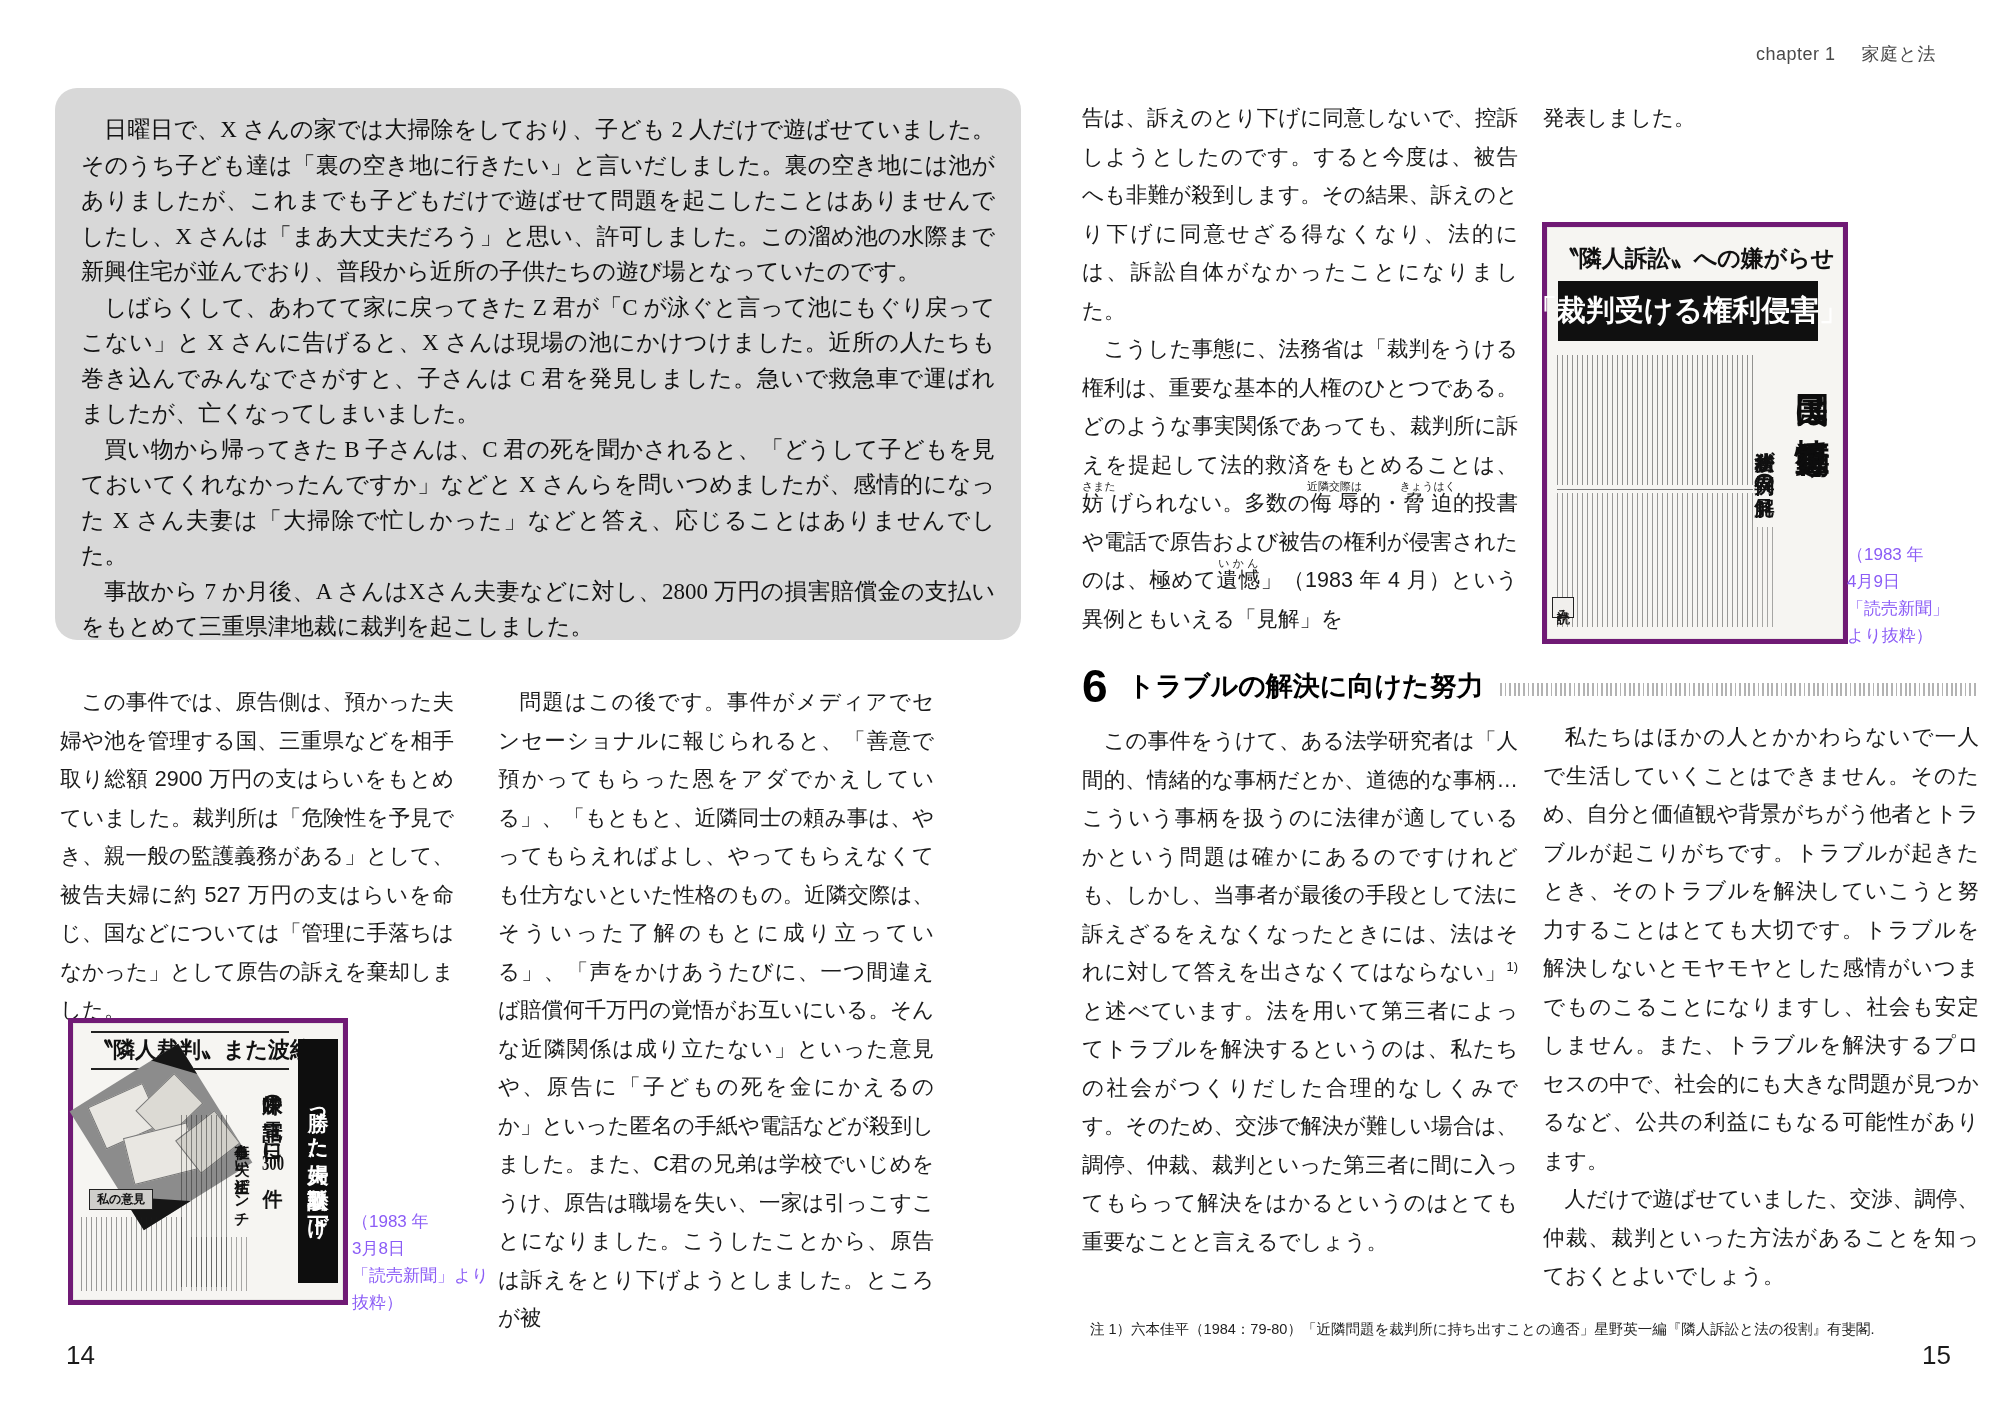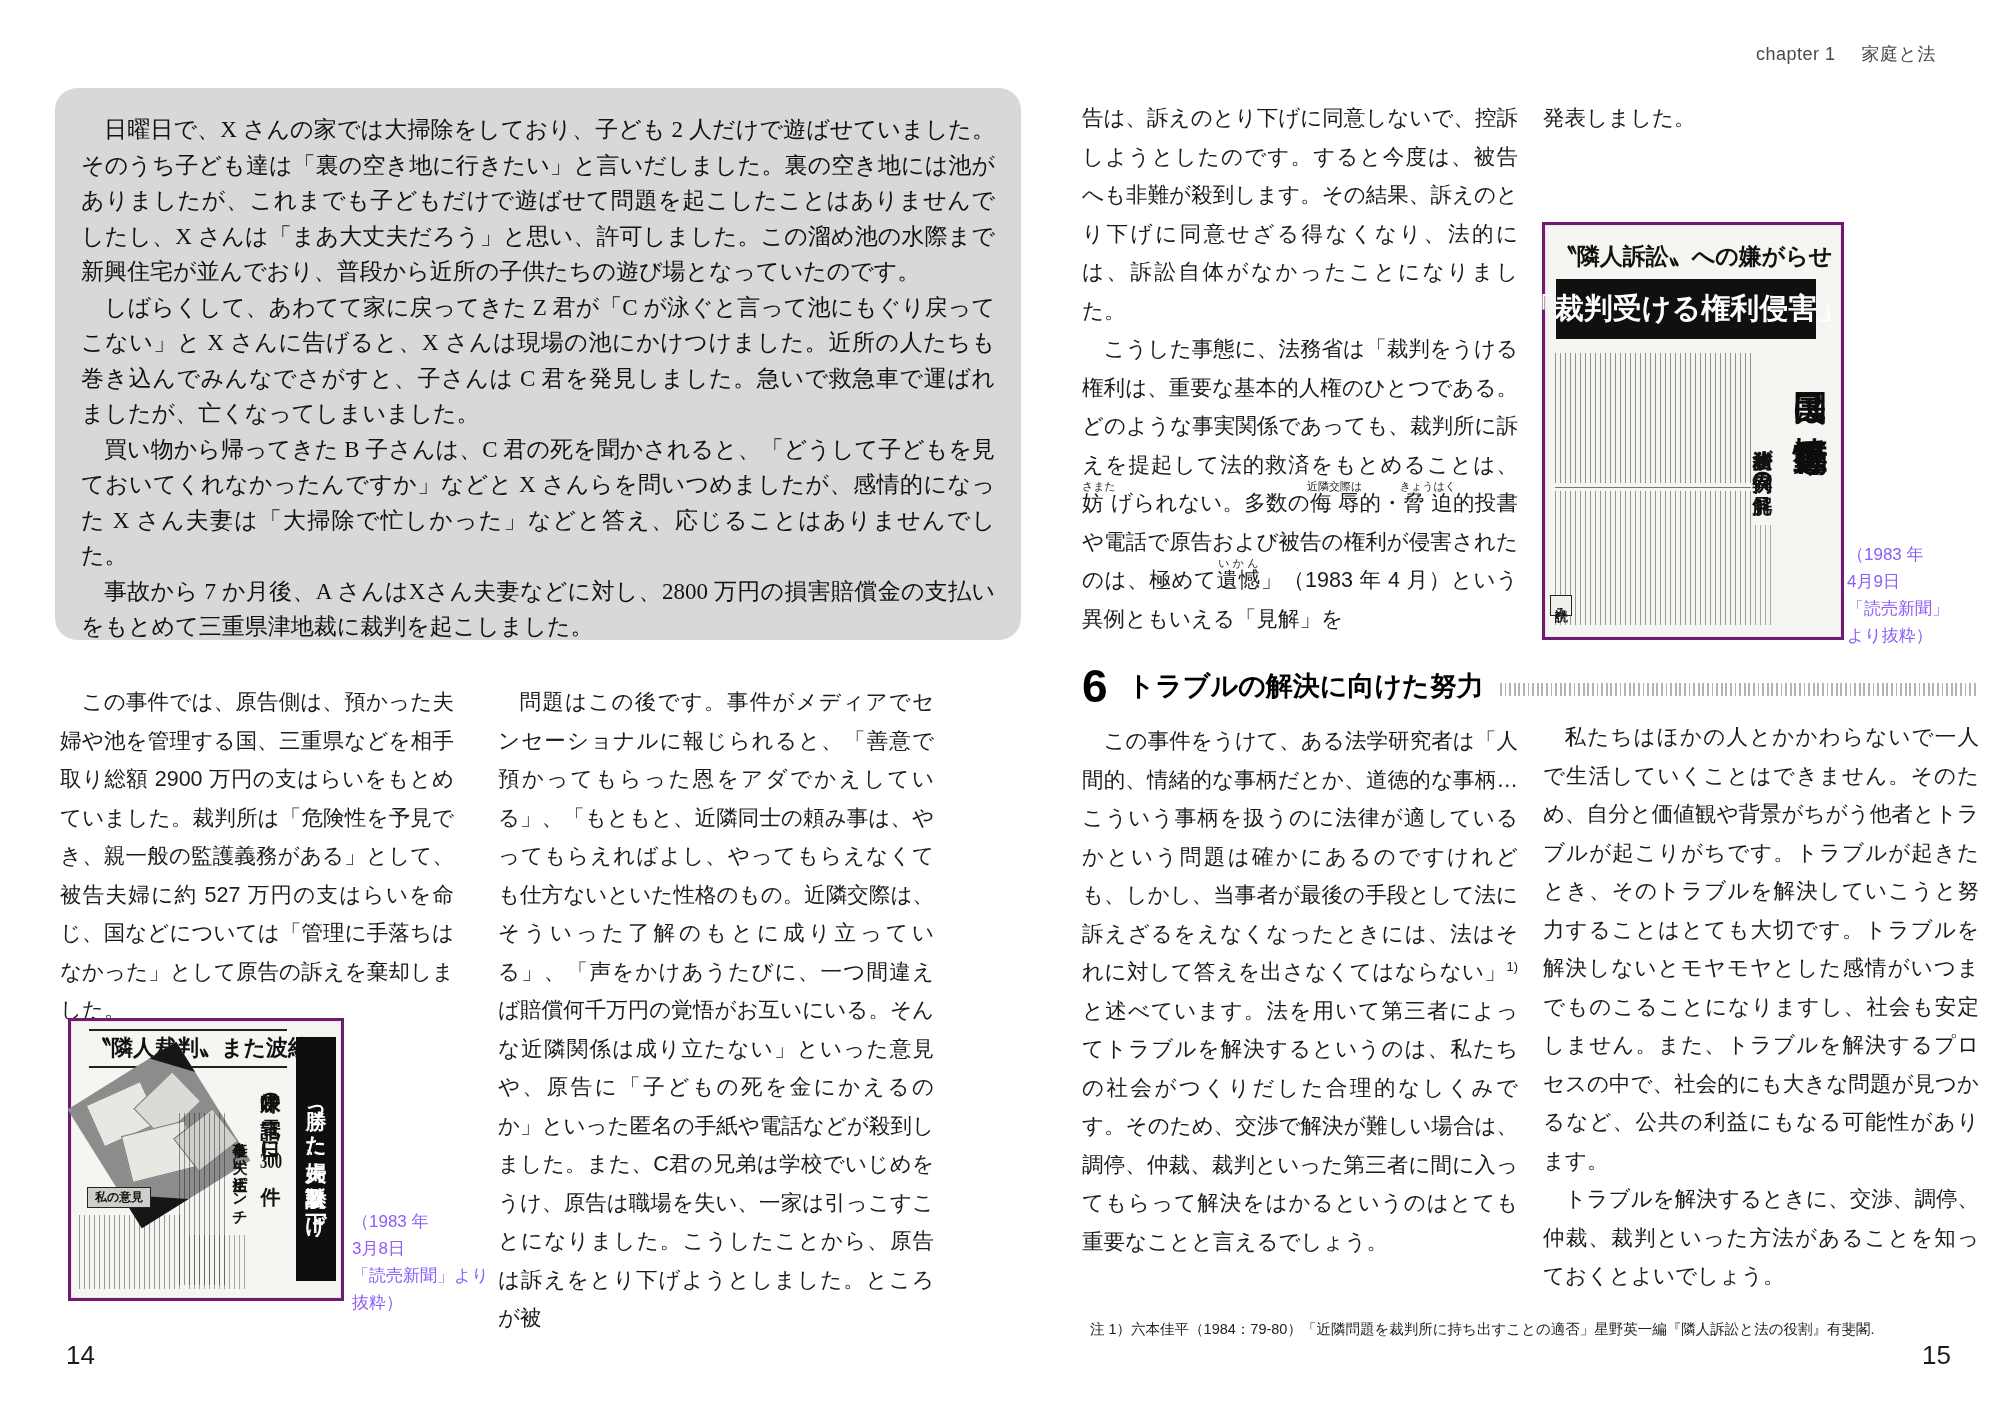--- a/index.html
+++ b/index.html
@@ -38,21 +38,21 @@
     background:repeating-linear-gradient(90deg,#b3b3b3 0 1.8px,transparent 1.8px 4.6px);}
 
   
   .footnote{position:absolute;left:1090px;top:1320px;width:880px;font-size:14.5px;color:#222;}
   .page-num{position:absolute;font-size:26px;color:#1a1a1a;}
   #pn-left{left:66px;top:1340px;}
   #pn-right{left:1922px;top:1340px;}
 
   
   .np{font-family:"Liberation Serif",serif;}
-  .clip{position:absolute;background:#f6f5f2;border:3px solid #701a75;box-shadow:0 0 0 1px #e8e7e4 inset;}
+  .clip{position:absolute;background:#f6f5f2;border:5px solid #701a75;box-shadow:0 0 0 1px #e8e7e4 inset;}
   .v{writing-mode:vertical-rl;}
   .nv{background:repeating-linear-gradient(90deg,rgba(25,25,25,.6) 0 1px,transparent 1px 5px);}
   .hairline{position:absolute;background:#777;}
 
   
   #clip1{left:68px;top:1018px;width:270px;height:277px;}
   .clip1-headline{position:absolute;left:18px;top:8px;width:198px;font-size:22px;font-weight:bold;color:#111;
     border-top:2px solid #222;border-bottom:2px solid #222;padding:2px 0 3px 0;text-align:center;white-space:nowrap;}
   .clip1-photo{position:absolute;left:24px;top:44px;width:128px;height:140px;background:#8c8c8c;
     transform:rotate(-32deg);overflow:hidden;}
@@ -168,20 +168,20 @@
     <span class="section6-number">6</span>
     <span class="section6-title">トラブルの解決に向けた努力</span>
     <span class="dotted-rule"></span>
   </div>
 
   <div class="col" id="s6-col1">
     <p>この事件をうけて、ある法学研究者は「人間的、情緒的な事柄だとか、道徳的な事柄…こういう事柄を扱うのに法律が適しているかという問題は確かにあるのですけれども、しかし、当事者が最後の手段として法に訴えざるをえなくなったときには、法はそれに対して答えを出さなくてはならない」<sup>1)</sup>と述べています。法を用いて第三者によってトラブルを解決するというのは、私たちの社会がつくりだした合理的なしくみです。そのため、交渉で解決が難しい場合は、調停、仲裁、裁判といった第三者に間に入ってもらって解決をはかるというのはとても重要なことと言えるでしょう。</p>
   </div>
   <div class="col" id="s6-col2">
     <p>私たちはほかの人とかかわらないで一人で生活していくことはできません。そのため、自分と価値観や背景がちがう他者とトラブルが起こりがちです。トラブルが起きたとき、そのトラブルを解決していこうと努力することはとても大切です。トラブルを解決しないとモヤモヤとした感情がいつまでものこることになりますし、社会も安定しません。また、トラブルを解決するプロセスの中で、社会的にも大きな問題が見つかるなど、公共の利益にもなる可能性があります。</p>
-    <p>トラブルを解決するときに、交渉、調停、仲裁、裁判といった方法があることを知っておくとよいでしょう。</p>
+    <p>人だけで遊ばせていました、交渉、調停、仲裁、裁判といった方法があることを知っておくとよいでしょう。</p>
   </div>
 
   <div class="footnote">注 1）六本佳平（1984：79-80）「近隣問題を裁判所に持ち出すことの適否」星野英一編『隣人訴訟と法の役割』有斐閣.</div>
   <div class="page-num" id="pn-left">14</div>
   <div class="page-num" id="pn-right">15</div>
 
 </div>
 
 </body></html>

